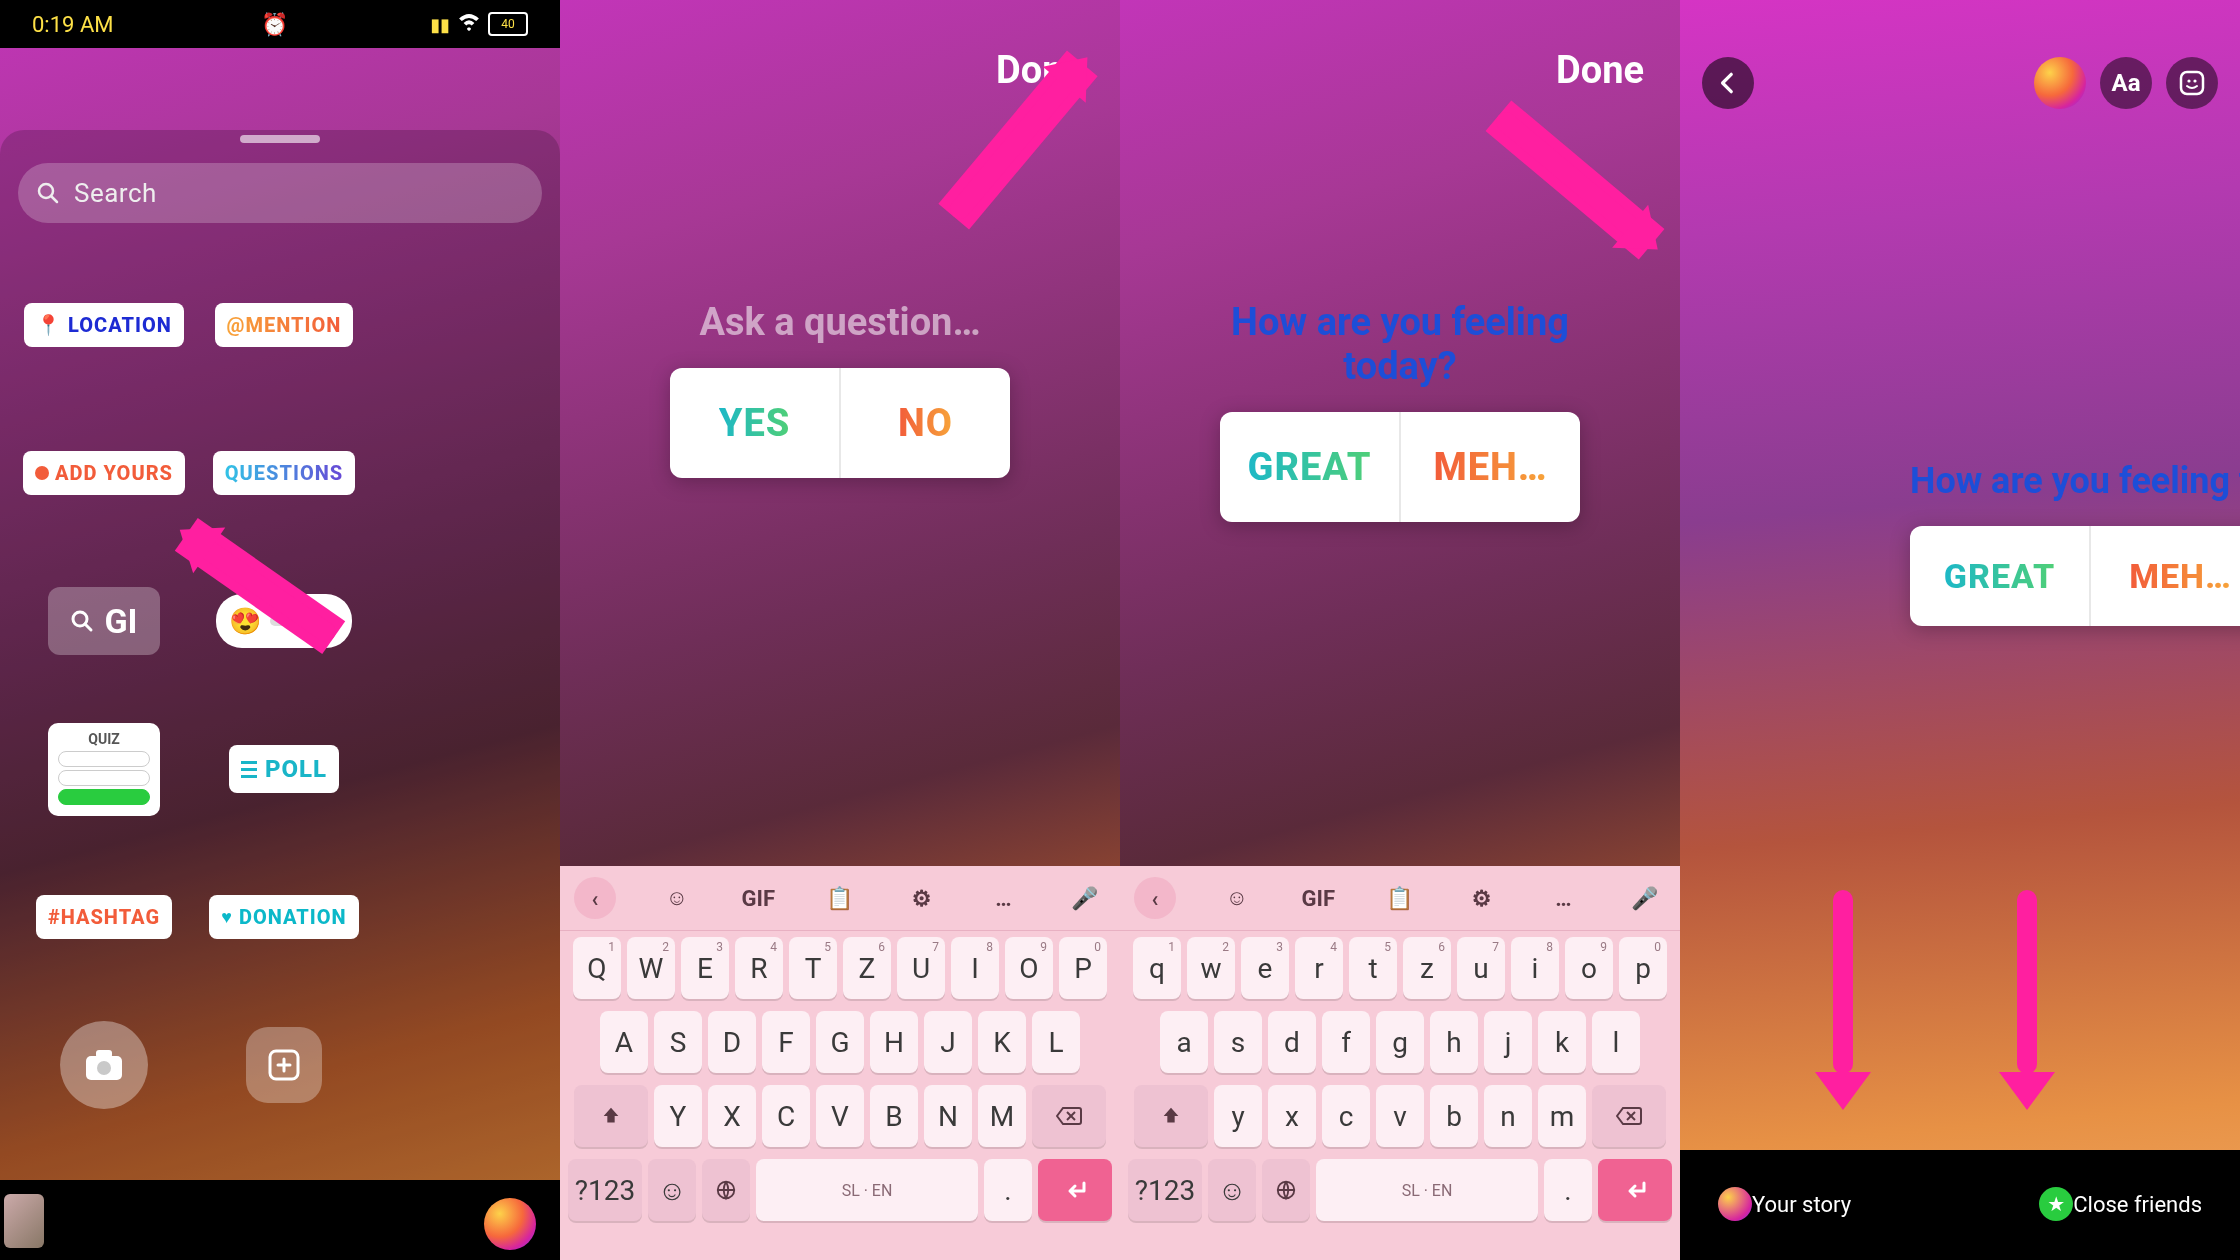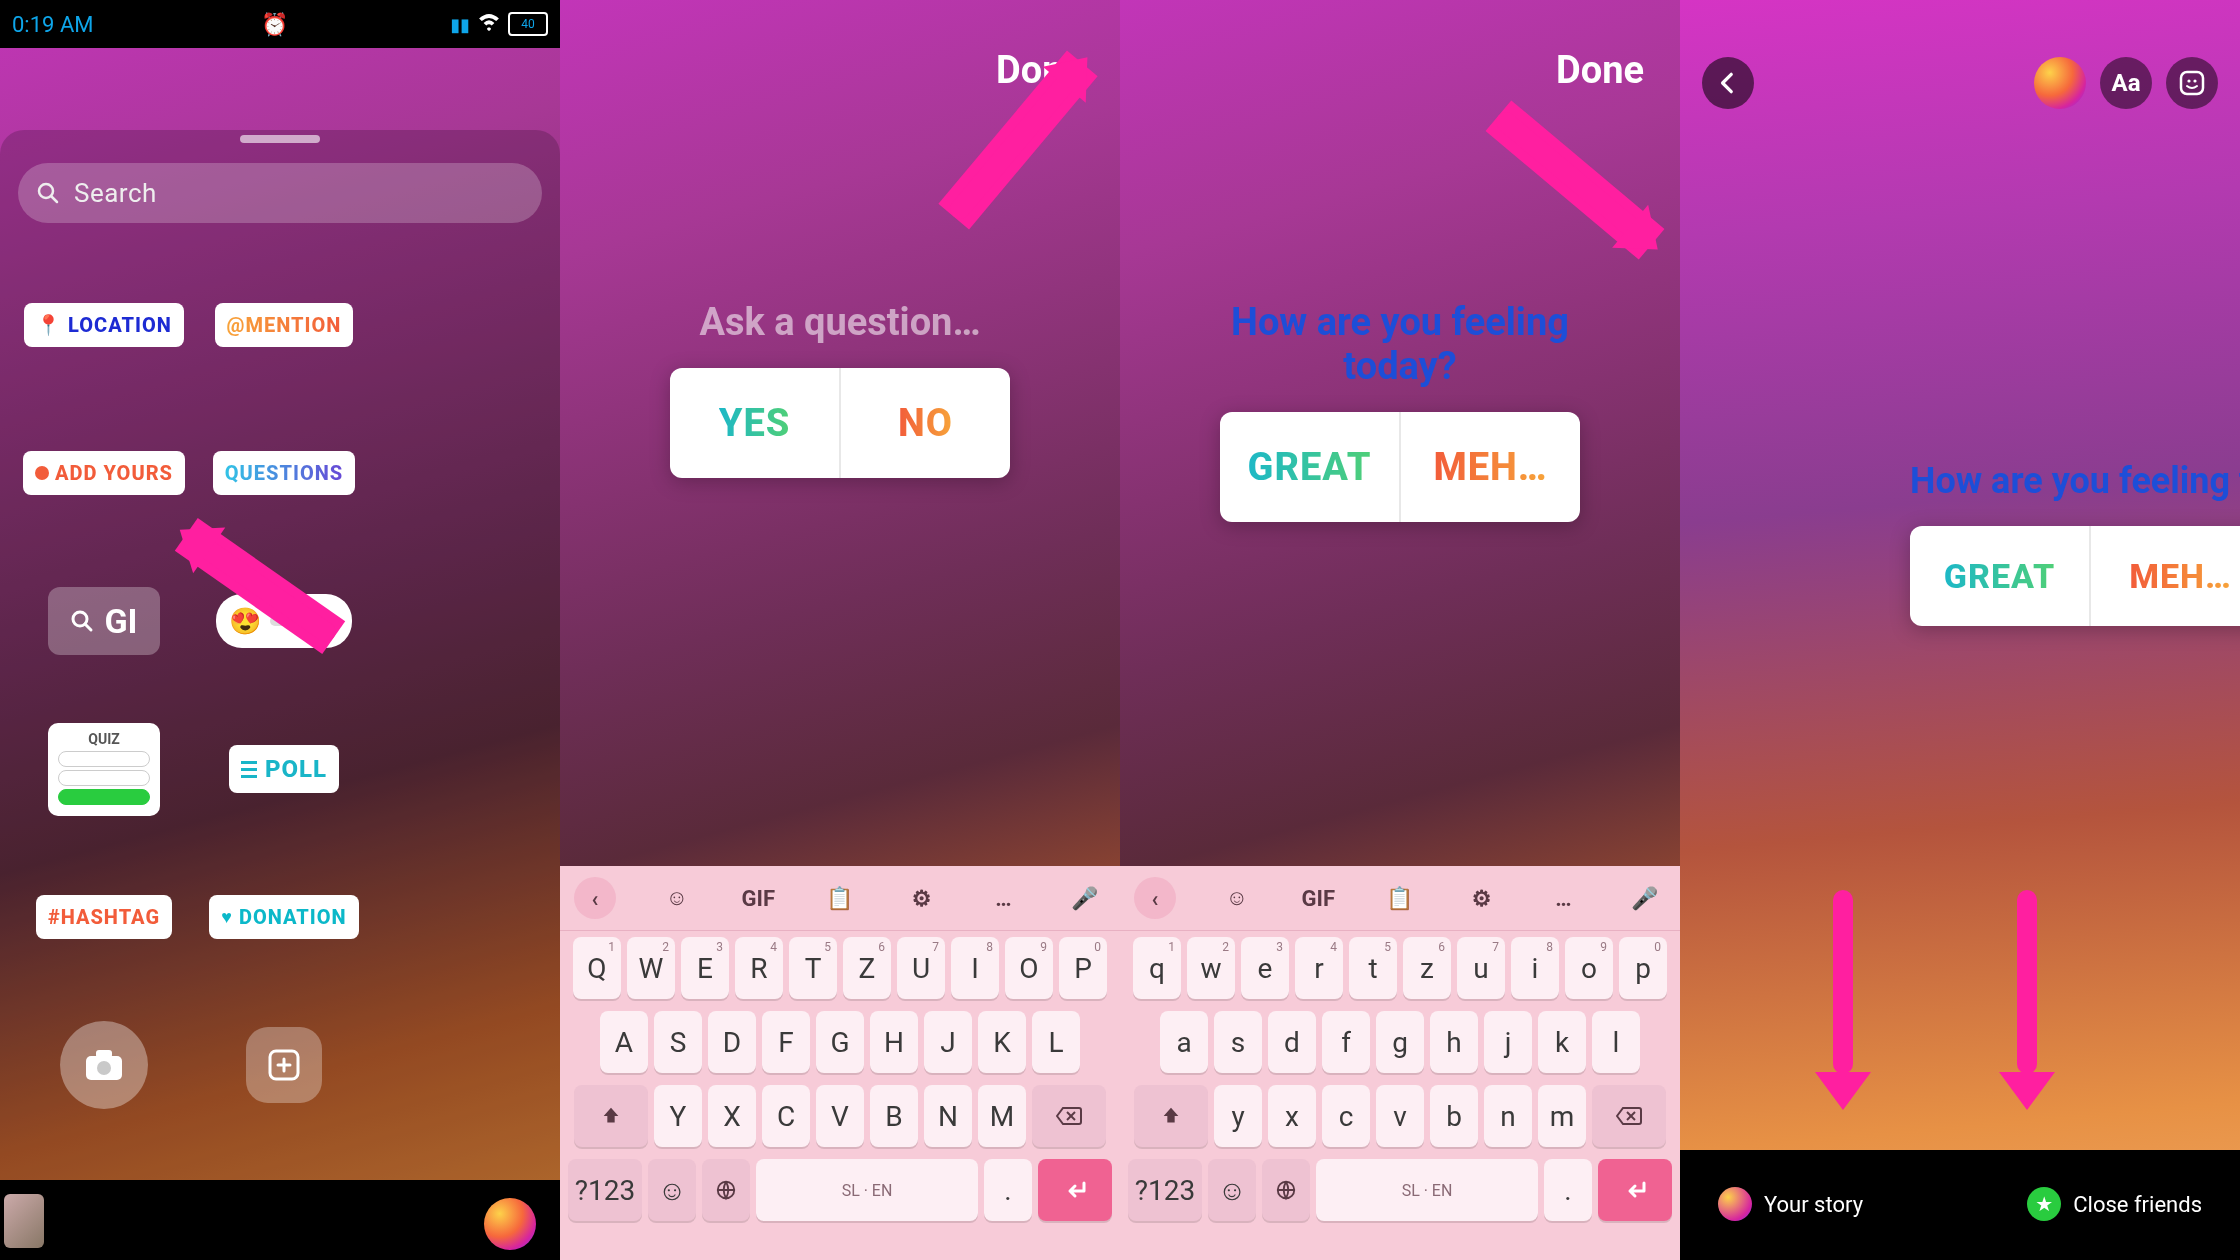--- a/index.html
+++ b/index.html
@@ -5,21 +5,21 @@
 html,body{margin:0;padding:0;font-family:-apple-system,BlinkMacSystemFont,"Segoe UI",Roboto,Helvetica,Arial,sans-serif;background:#000}
 .stage{width:2240px;height:1260px;background:#fcf6d8;display:flex;position:relative;overflow:hidden}
 .pane{height:1260px;position:relative;overflow:hidden}
 .p1{width:560px}
 .p2{width:560px;margin-left:0}
 .p3{width:560px}
 .p4{width:560px}
 .gradient-bg{position:absolute;inset:0;background:linear-gradient(165deg,#c235b8 0%,#a73895 18%,#6f2e58 48%,#5a2a3a 62%,#b45a2a 82%,#e08a3a 100%)}
 .black-bottom{position:absolute;left:0;right:0;bottom:0;height:80px;background:#000}
 
-.status-bar{position:absolute;top:0;left:0;right:0;height:48px;background:#000;color:#0ea5e9;display:flex;align-items:center;justify-content:space-between;padding:0 12px;font-size:22px}
+.status-bar{position:absolute;top:0;left:0;right:0;height:48px;background:#000;color:#fde047;display:flex;align-items:center;justify-content:space-between;padding:0 32px;font-size:22px}
 .status-right{display:flex;align-items:center;gap:8px;font-size:18px}
 .batt{border:2px solid #fff;border-radius:4px;width:36px;height:20px;display:flex;align-items:center;justify-content:center;font-size:12px}
 .drawer{position:absolute;top:130px;left:0;right:0;bottom:80px;background:rgba(0,0,0,0.18);border-radius:24px 24px 0 0;padding-top:5px}
 .handle{width:80px;height:8px;border-radius:4px;background:rgba(255,255,255,0.6);margin:0 auto 20px}
 .search-row{height:60px;margin:0 18px 22px;border-radius:30px;background:rgba(255,255,255,0.22);display:flex;align-items:center;padding:0 18px;color:#eee}
 .search-row svg{flex:0 0 auto}
 .search-ph{margin-left:14px;font-size:26px;letter-spacing:.5px}
 .stk-grid{display:flex;flex-wrap:wrap;padding:6px 14px;gap:0}
 .cell{width:180px;height:148px;display:flex;align-items:center;justify-content:center}
 .chip{background:#fff;border-radius:8px;padding:10px 12px;font-weight:800;font-size:24px;letter-spacing:1px;display:flex;align-items:center;gap:6px}
@@ -77,21 +77,21 @@
 .kwide{flex:1}
 .key.mod{background:#eec2d2}
 .key.enter{background:#f06292;color:#fff}
 
 .p4-top{position:absolute;top:48px;left:0;right:0;height:70px;display:flex;align-items:center;justify-content:space-between;padding:0 22px}
 .back-circ{width:52px;height:52px;border-radius:50%;background:rgba(0,0,0,0.55);display:flex;align-items:center;justify-content:center;color:#fff;font-size:30px}
 .tool-circs{display:flex;gap:14px}
 .tc{width:52px;height:52px;border-radius:50%;background:rgba(0,0,0,0.48);display:flex;align-items:center;justify-content:center;color:#fff;font-size:24px;font-weight:700}
 .grad-ring{background:radial-gradient(circle at 30% 30%,#fdd24a 0%,#f6683c 45%,#d6249f 72%,#7638fa 100%)}
 .bottom-chips{position:absolute;bottom:26px;left:0;right:0;height:60px;display:flex;justify-content:space-between;padding:0 18px;align-items:center}
-.bt-chip{background:rgba(0,0,0,0.72);border-radius:30px;height:56px;padding:0 20px;display:flex;align-items:center;gap:12px;color:#fff;font-size:22px}
+.bt-chip{background:rgba(0,0,0,0.72);border-radius:30px;height:56px;padding:0 20px;display:flex;align-items:center;gap:0;color:#fff;font-size:22px}
 .avatar-ring{width:34px;height:34px;border-radius:50%;background:radial-gradient(circle at 30% 30%,#fdd24a,#d6249f 70%,#7638fa)}
 .star-circ{width:34px;height:34px;border-radius:50%;background:#29cc3f;display:flex;align-items:center;justify-content:center;color:#fff;font-size:20px}
 .darrow{position:absolute;width:22px}
 .darrow .dshaft{position:absolute;left:50%;top:0;bottom:36px;width:20px;margin-left:-10px;background:#ff1fa0;border-radius:10px}
 .darrow .dhead{position:absolute;bottom:0;left:50%;width:0;height:0;border-top:38px solid #ff1fa0;border-left:28px solid transparent;border-right:28px solid transparent;transform:translateX(-50%)}
 </style>
 </head>
 <body>
 
 <div class="stage">

